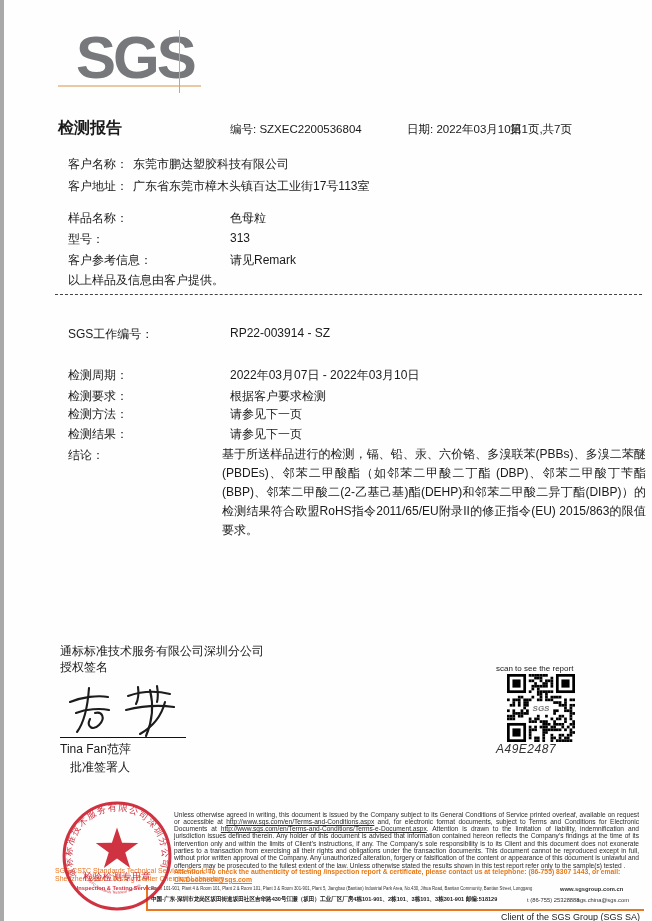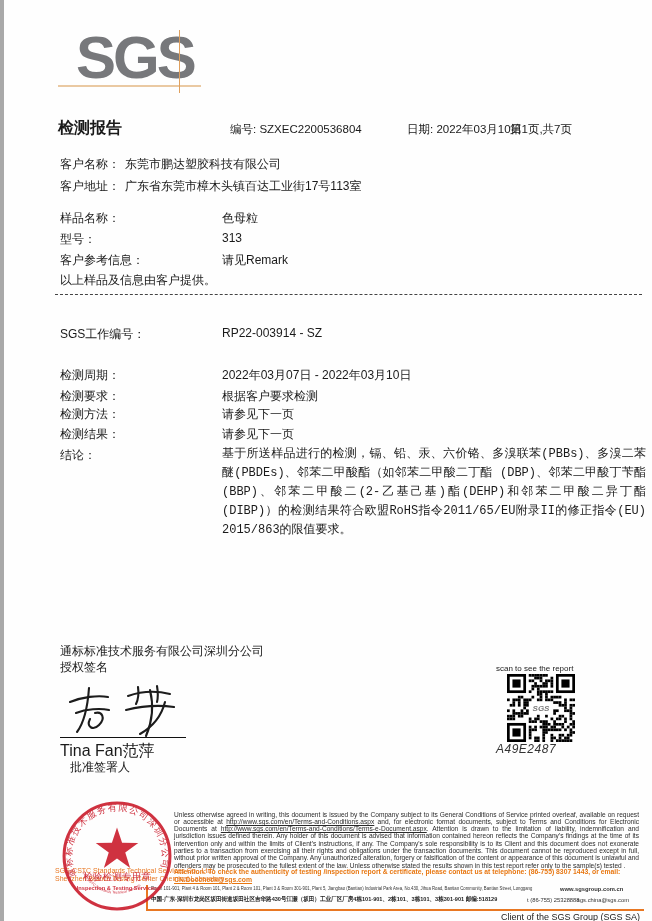--- a/index.html
+++ b/index.html
@@ -7,31 +7,31 @@
         font-family:"Liberation Sans",sans-serif;color:#1a1a1a;}
   .edge{position:absolute;left:0;top:0;width:4px;height:921px;background:#a9a9a9;}
   
   .logo{position:absolute;left:76px;top:28px;font-size:60px;font-weight:700;color:#77787b;
         letter-spacing:-3px;line-height:60px;}
   .hline{position:absolute;left:58px;top:85px;width:143px;height:2px;background:#eac9a2;}
   .vline{position:absolute;left:179px;top:30px;width:1px;height:63px;background:#dfa05e;}
   .title{position:absolute;left:58px;top:118px;font-size:16px;font-weight:700;}
   .meta{position:absolute;top:122px;font-size:11.5px;}
   
-  .row{position:absolute;left:0;width:604px;height:18px;font-size:12px;}
+  .row{position:absolute;left:8px;width:604px;height:18px;font-size:12px;}
   .lbl{position:absolute;left:60px;white-space:nowrap;}
   .v1{position:absolute;left:125px;white-space:nowrap;}
   .v2{position:absolute;left:222px;white-space:nowrap;}
   .dash{position:absolute;left:55px;top:294px;width:587px;border-top:1px dashed #444;}
-  .concl{position:absolute;left:222px;top:445px;width:424px;font-size:12px;line-height:19px;text-align:justify;font-family:Liberation Mono, monospace;}
+  .concl{position:absolute;left:222px;top:445px;width:424px;font-size:12px;line-height:19px;text-align:justify;}
   
   .sigco{position:absolute;left:60px;top:643px;font-size:12px;line-height:16px;}
   .sigimg{position:absolute;left:62px;top:680px;}
   .sigline{position:absolute;left:60px;top:737px;width:126px;border-top:1.5px solid #111;}
-  .signm{position:absolute;left:60px;top:741px;font-size:16px;}
+  .signm{position:absolute;left:60px;top:741px;font-size:12px;}
   .sigrole{position:absolute;left:70px;top:759px;font-size:12px;}
   
   .qrwrap{position:absolute;left:496px;top:664px;width:90px;text-align:left;}
   .qrscan{font-size:8px;color:#222;}
   .qrcode{margin:1px auto 0;display:block;}
   .qrid{font-size:12px;color:#333;letter-spacing:.5px;font-style:italic;}
   
   .disc{position:absolute;left:174px;top:804px;width:465px;font-size:6.6px;line-height:7.3px;
         text-align:justify;color:#2b2b2b;}
   .disc .u{text-decoration:underline;color:#2b2b2b;}

